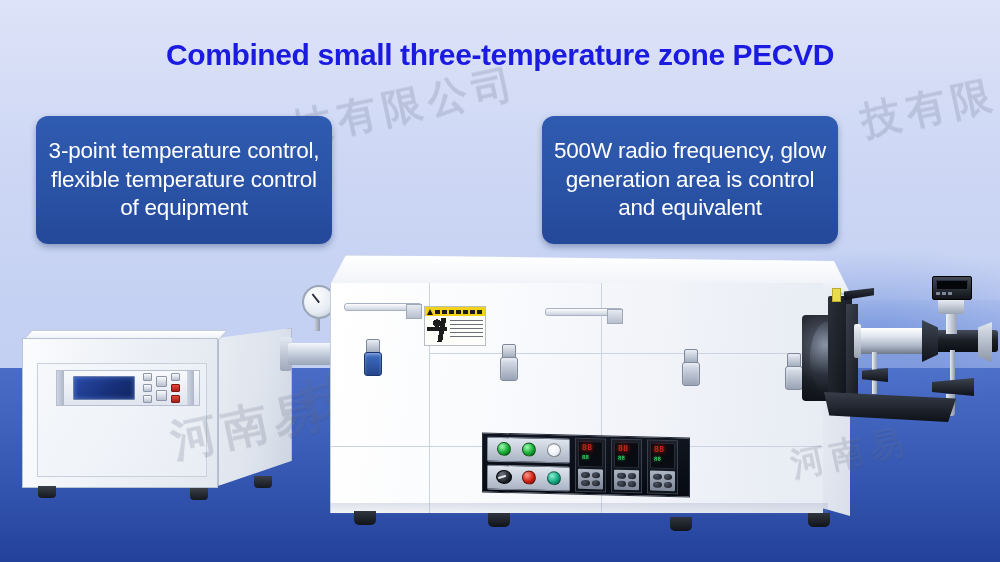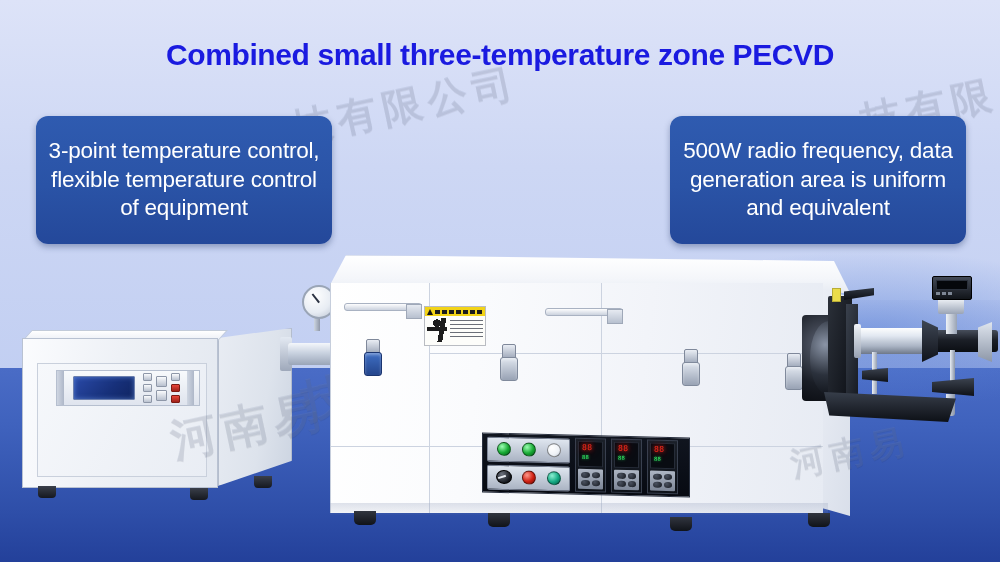--- a/index.html
+++ b/index.html
@@ -27,21 +27,21 @@
   .wm2{left:860px;top:80px;font-size:40px;transform:rotate(-12deg);}
   .wm3{left:170px;top:395px;font-size:46px;transform:rotate(-12deg);}
   .wm4{left:790px;top:430px;font-size:34px;transform:rotate(-12deg);}
   .wm5{left:300px;top:345px;font-size:46px;transform:rotate(-12deg);}
 
   
   .title{position:absolute;left:0;top:38px;width:1000px;text-align:center;
     color:#1a1ae0;font-size:30px;font-weight:700;letter-spacing:-.4px;}
 
   
-  .boxes{position:absolute;left:36px;top:116px;width:930px;height:132px;
+  .boxes{position:absolute;left:36px;top:116px;width:802px;height:132px;
     display:flex;justify-content:space-between;}
   .fbox{width:296px;height:128px;border-radius:12px;
     background:linear-gradient(180deg,#2f5bb0 0%,#2a53a6 55%,#24489a 100%);
     box-shadow:0 3px 6px rgba(20,40,90,.35);
     display:flex;align-items:center;justify-content:center;
     padding:4px 10px;box-sizing:border-box;}
   .fbox span{color:#fff;font-size:22.5px;line-height:1.27;text-align:center;
     letter-spacing:-.2px;}
 
   
@@ -427,17 +427,17 @@
     <div class="ra-base"></div>
   </div>
 
   <div class="title">Combined small three-temperature zone PECVD</div>
 
   <div class="boxes">
     <div class="fbox">
       <span>3-point temperature control, flexible temperature control of equipment</span>
     </div>
     <div class="fbox">
-      <span>500W radio frequency, data generation area is uniform and equivalent</span>
+      <span>500W radio frequency, glow generation area is control and equivalent</span>
     </div>
   </div>
 
 </div>
 
 </body></html>

